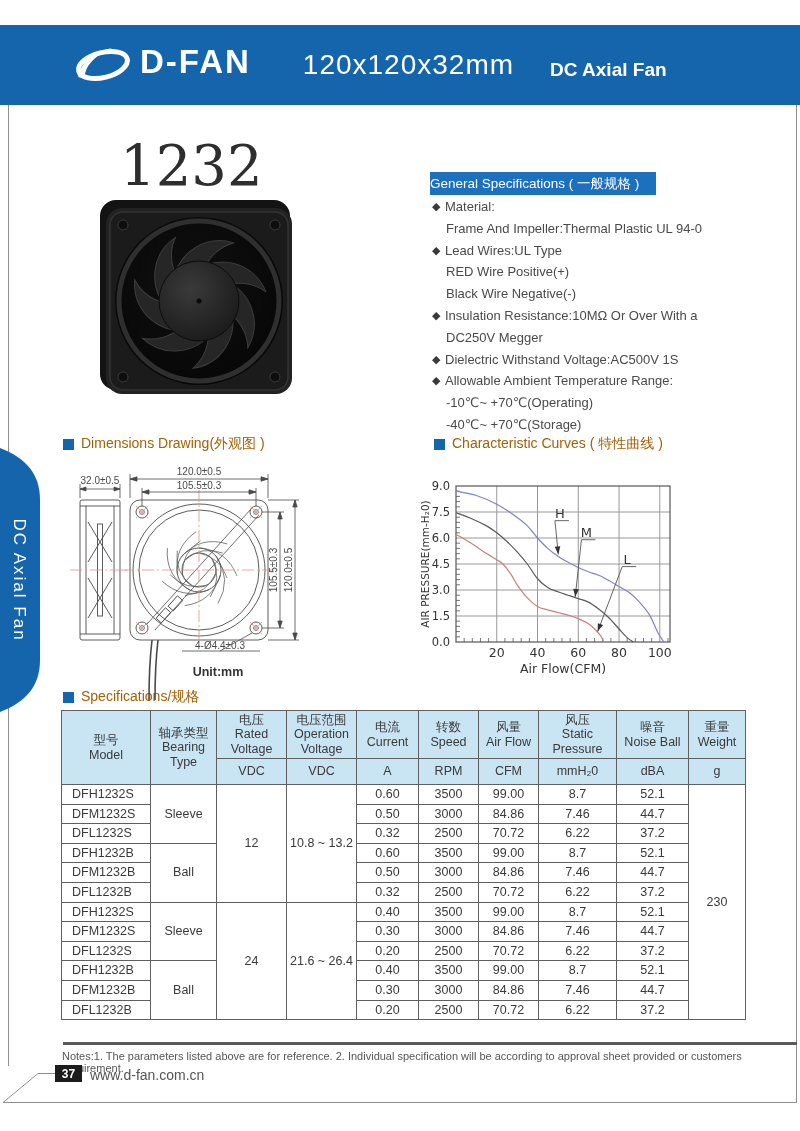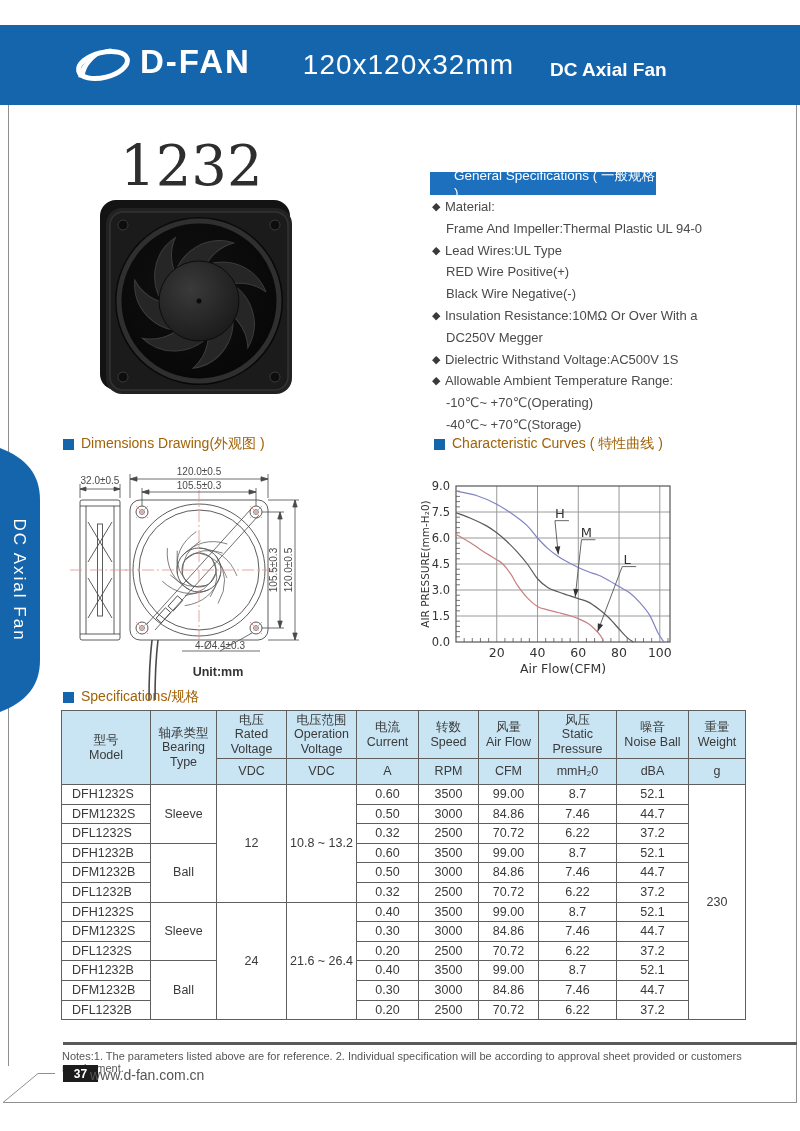--- a/index.html
+++ b/index.html
@@ -26,21 +26,21 @@
 
   
   #modelno{position:absolute;left:120px;top:133px;width:140px;text-align:center;
            font-family:"DejaVu Serif","Liberation Serif",serif;font-size:56px;color:#2e2e2e;}
 
   
   #fanphoto{position:absolute;left:90px;top:196px;}
 
   
   #gsbanner{position:absolute;left:430px;top:172px;width:226px;height:23px;background:#1c70be;
-     color:#fff;font-size:13.5px;display:flex;align-items:center;padding-left:24px;}
+     color:#fff;font-size:13.5px;display:flex;align-items:center;padding-left:0;}
   #gslist{position:absolute;left:432px;top:196px;width:330px;font-size:13px;color:#4a4a4a;}
   #gslist .line{display:flex;line-height:21.8px;}
   #gslist .line .dia{width:13px;flex:none;font-size:11px;color:#3a3a3a;}
   #gslist .line.ind{padding-left:14px;}
 
   
   .secthead{position:absolute;display:flex;align-items:center;font-size:14px;color:#a16207;}
   .secthead .sq{width:11px;height:11px;background:#1565ac;margin-right:7px;flex:none;}
   #sect-dims{left:63px;top:435px;}
   #sect-curves{left:434px;top:435px;}
@@ -57,21 +57,21 @@
      padding:0;line-height:1.15;}
   #spectable td.hd{background:#c9e5f4;}
   #spectable tr.units td{height:26px;}
   #spectable tr.namerow td{height:48px;}
   #spectable tr.body td{height:19.6px;}
   #spectable td.model{text-align:left;padding-left:10px;}
 
   
   #notesbar{position:absolute;left:63px;top:1042px;width:734px;height:3px;background:#5a5a5a;}
   #notes{position:absolute;left:62px;top:1050px;width:720px;font-size:11px;color:#555;}
-  #pagebox{position:absolute;left:63px;top:1065px;width:35px;height:17px;background:#1c1c1c;
+  #pagebox{position:absolute;left:55px;top:1065px;width:27px;height:17px;background:#1c1c1c;
      color:#fff;font-size:12px;font-weight:bold;display:flex;align-items:center;justify-content:center;}
   #website{position:absolute;left:90px;top:1067px;font-size:14px;color:#555;}
 </style>
 </head>
 <body>
 
 <div id="page">
 
   <svg id="frame" width="800" height="1131" viewBox="0 0 800 1131">
     <g stroke="#8f8f8f" stroke-width="1" fill="none">

